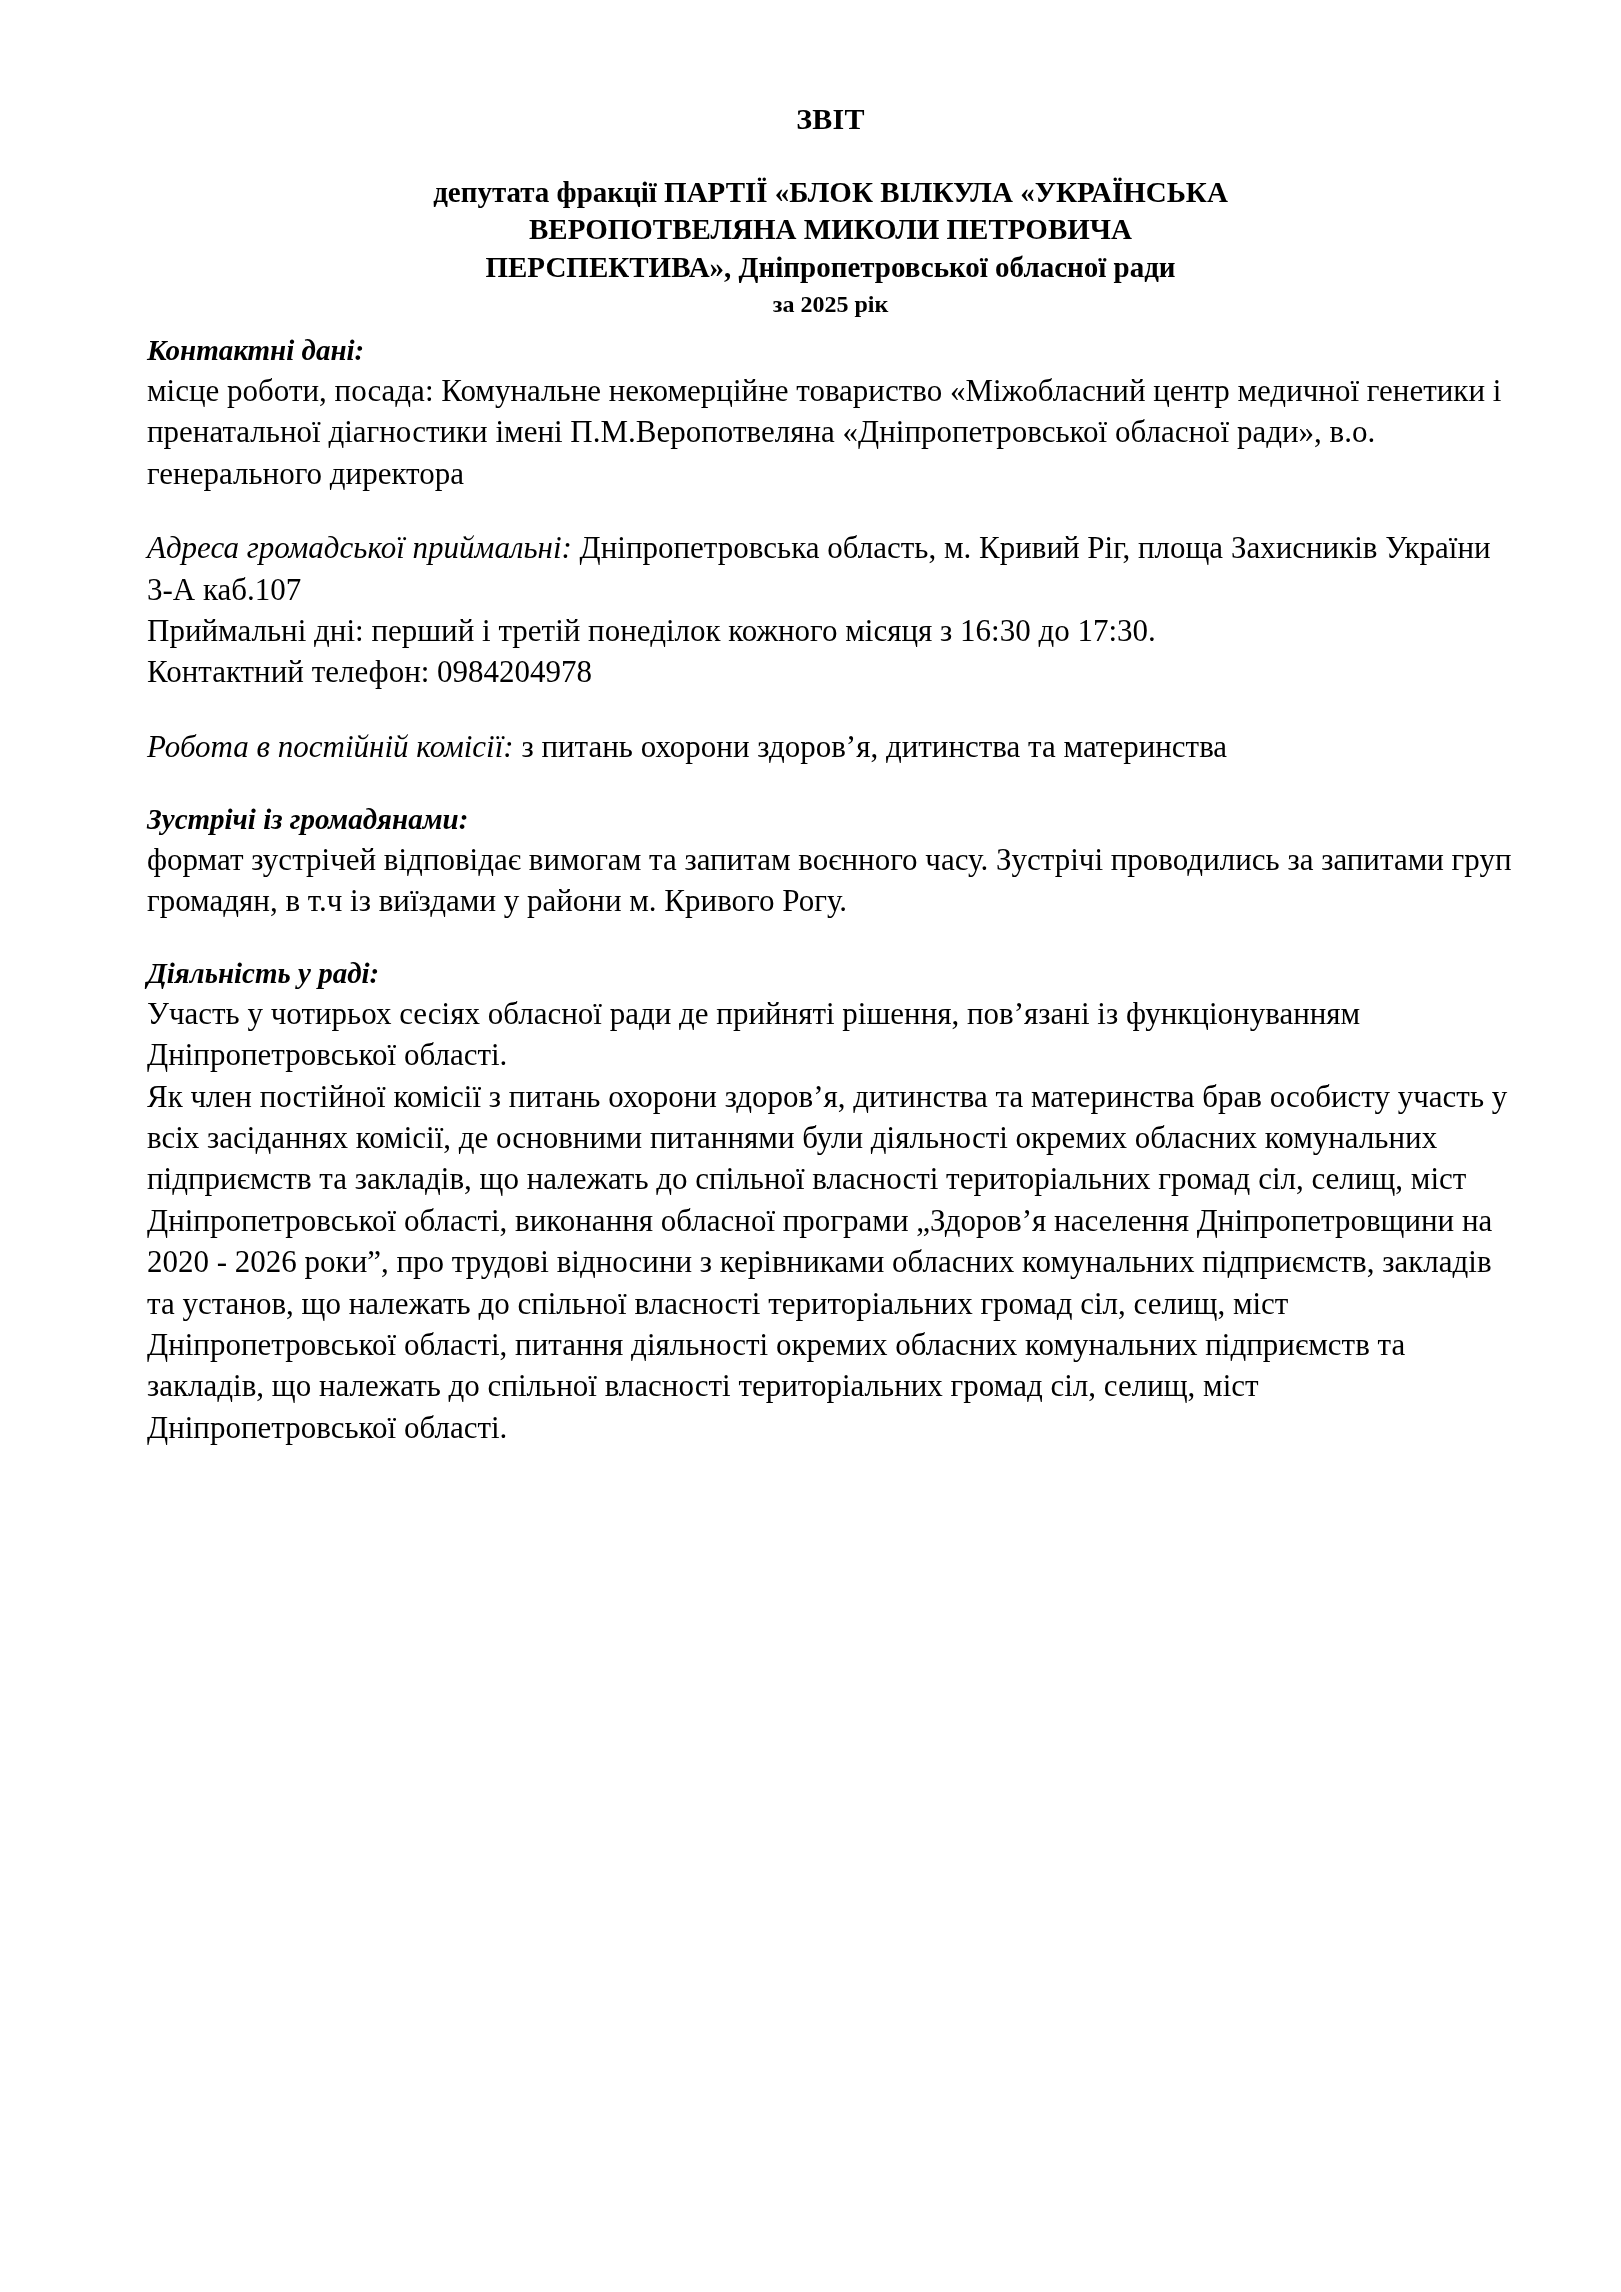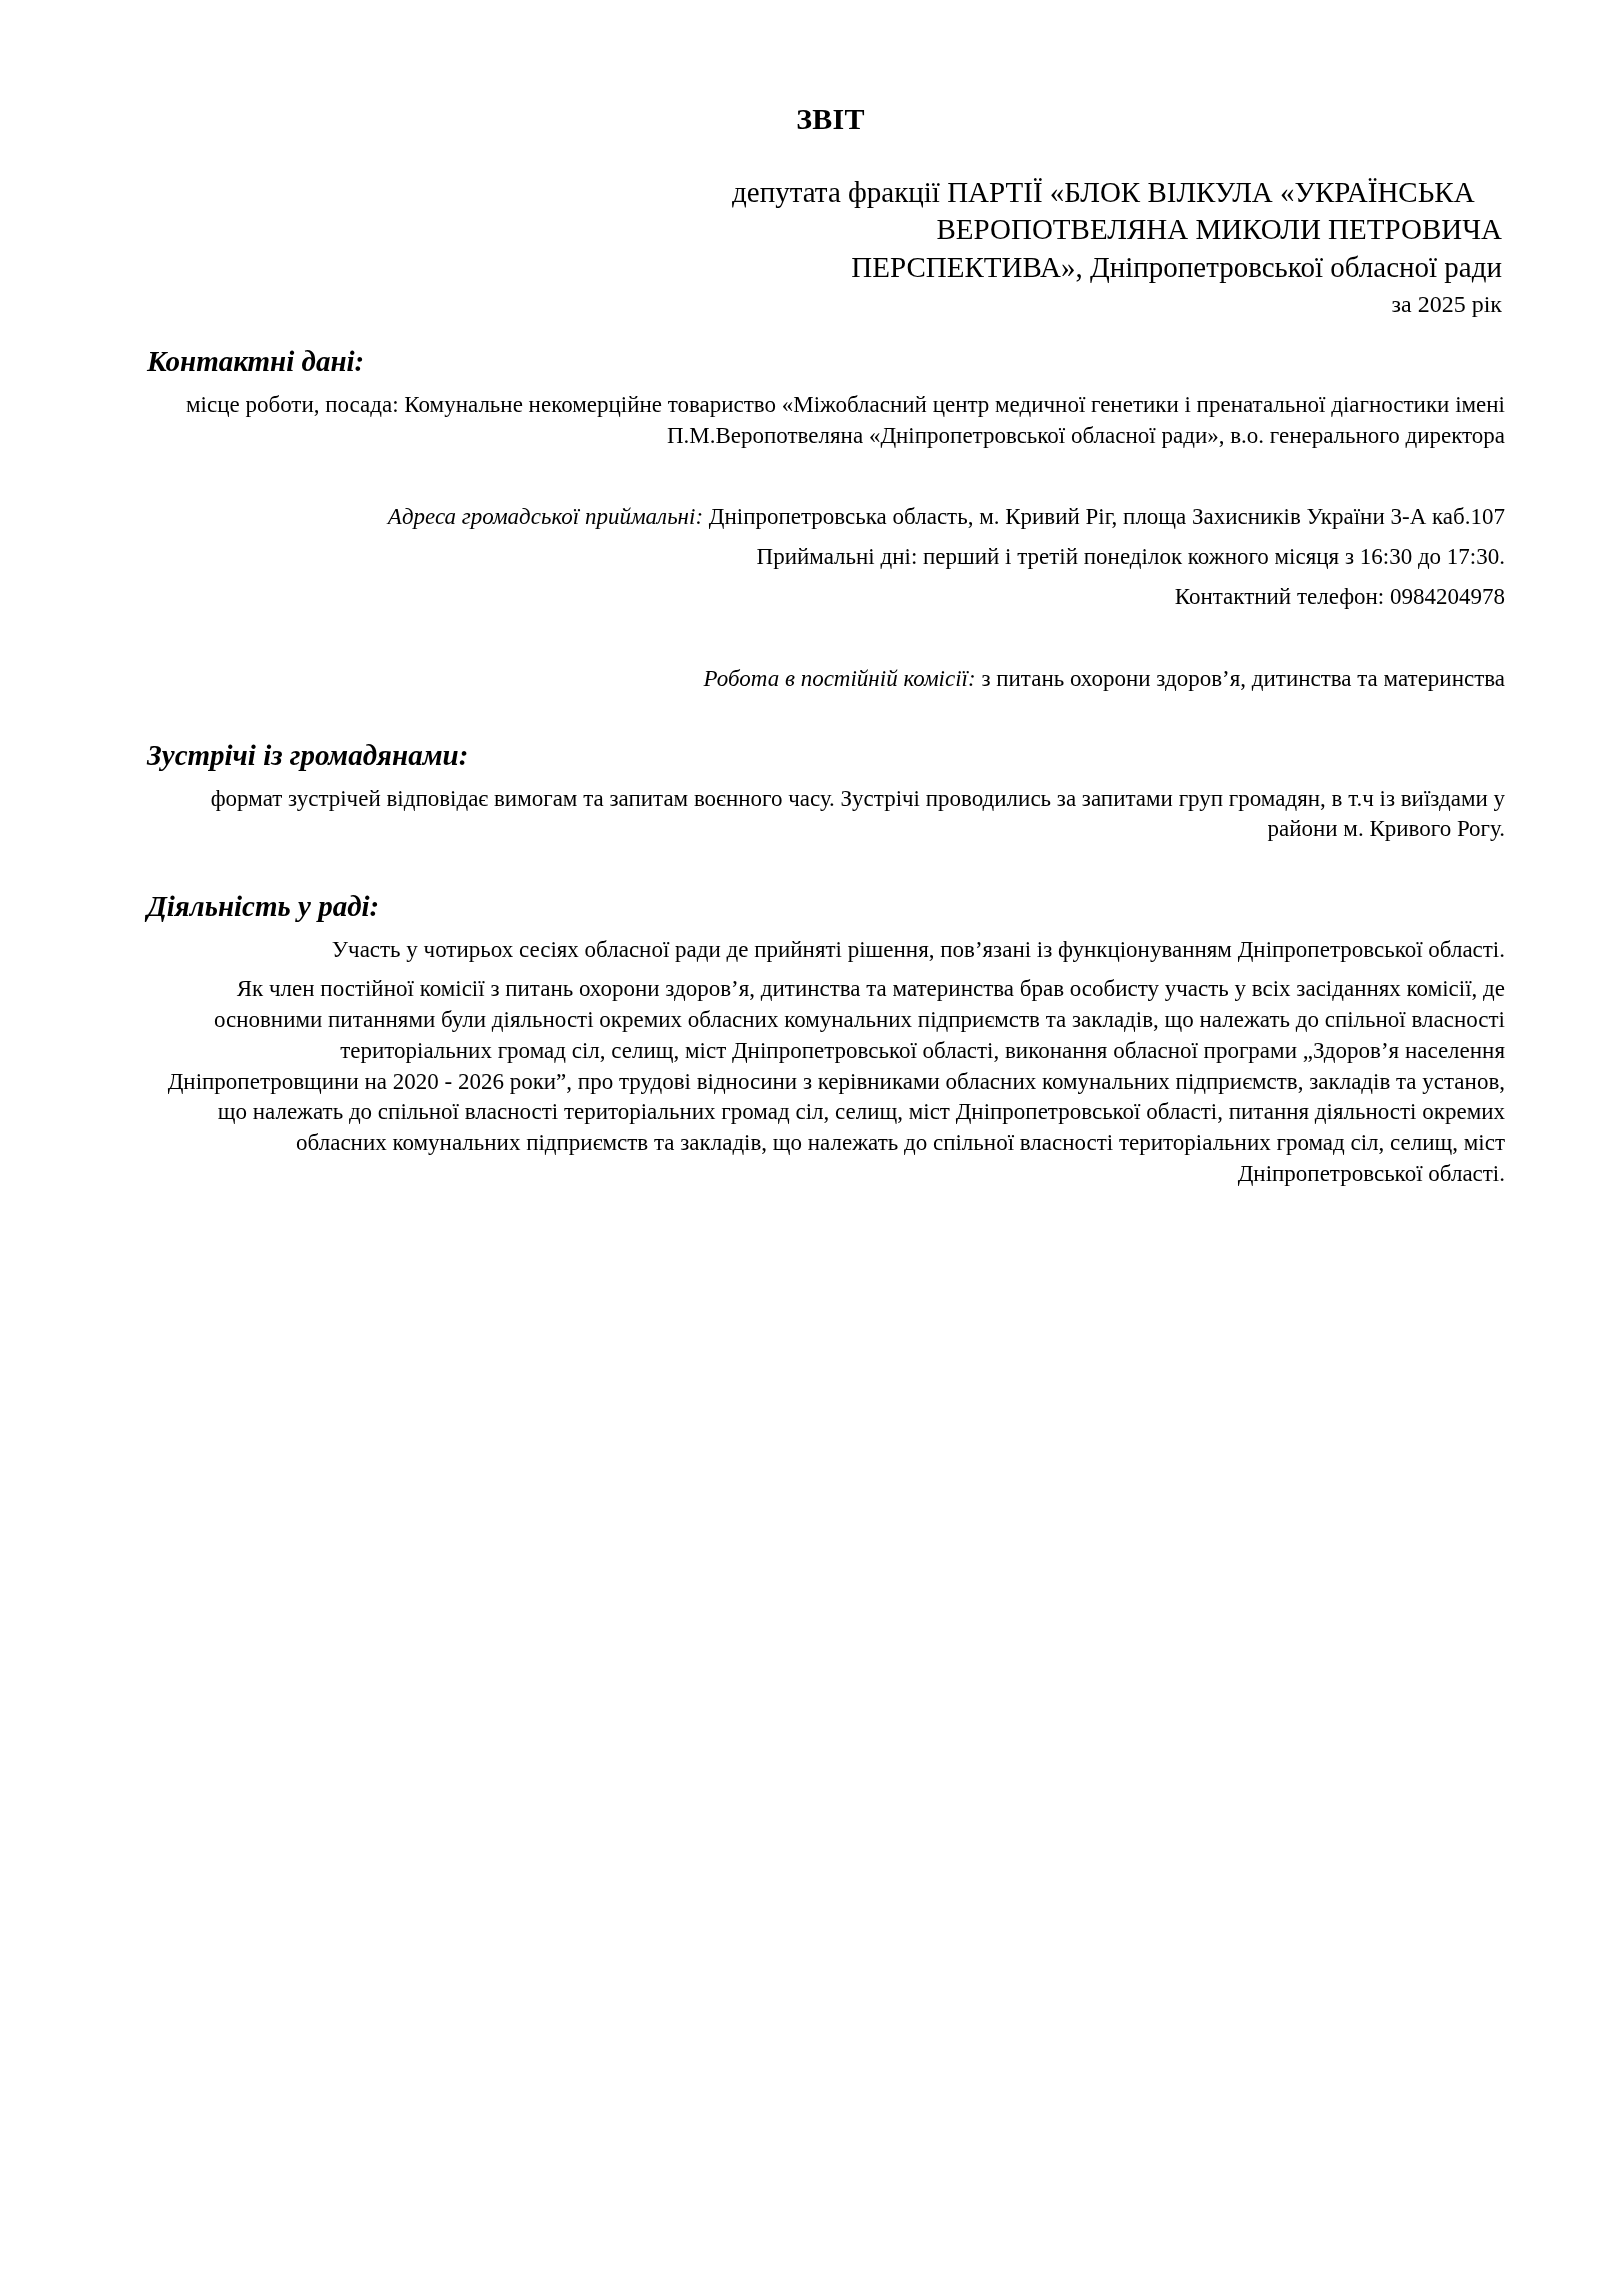--- a/index.html
+++ b/index.html
@@ -22,41 +22,41 @@
   }
   .doc-title {
     text-align: center;
     font-weight: bold;
     font-size: 30px;
     line-height: 1.15;
     margin: 0 0 37px 0;
     letter-spacing: 0.2px;
   }
   .title-block {
-    text-align: right;
-    font-weight: normal;
-    margin: 12px;
+    text-align: center;
+    font-weight: bold;
+    margin: 1px;
   }
   .title-line {
     font-size: 29px;
     line-height: 1.30;
     margin: 0;
   }
   .title-line.l1 {
     padding: 0 27.4px;
   }
   .title-line.year {
     font-size: 24px;
     margin-top: 2.9px;
   }
   p.body-par {
-    font-size: 23px;
+    font-size: 31px;
     line-height: 1.335;
-    margin: 9px;
-    text-align: right;
+    margin: 0;
+    text-align: left;
     text-indent: 0;
   }
   .gap-sm { height: 9.8px; }
   .gap-md { height: 33px; }
   .inline-head {
     font-weight: normal;
     font-style: italic;
   }
   .block-head {
     font-weight: bold;

